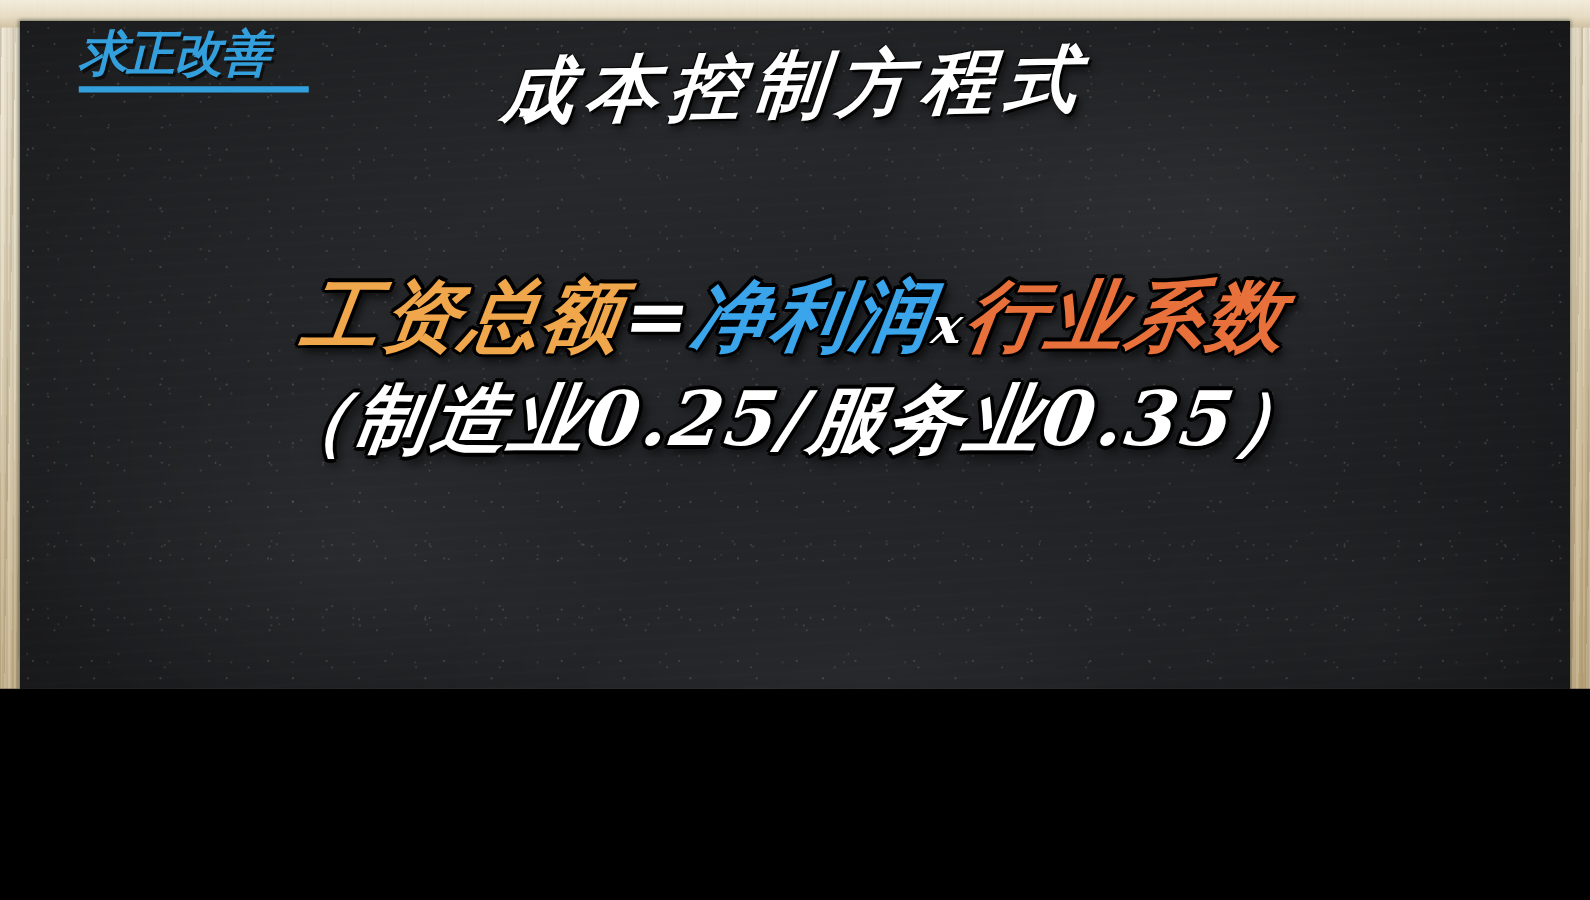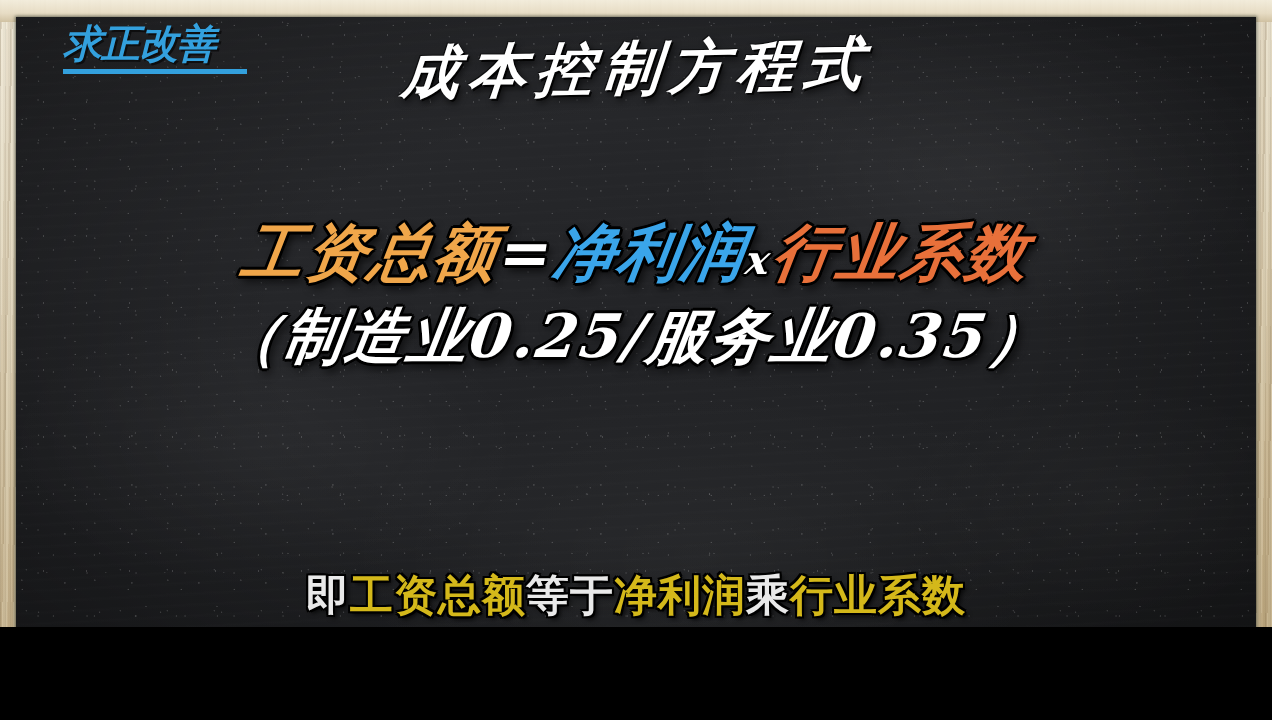--- a/index.html
+++ b/index.html
@@ -11,21 +11,21 @@
     width: 1272px;
     height: 720px;
     overflow: hidden;
     font-family: "Liberation Sans", sans-serif;
   }
 
   
   #scene {
     position: relative;
     width: 1272px;
-    height: 627px;
+    height: 551px;
     overflow: hidden;
     background:
       repeating-linear-gradient(90deg,
         rgba(0,0,0,0.07) 0px, rgba(0,0,0,0.07) 1px,
         rgba(255,255,255,0.05) 1px, rgba(255,255,255,0.05) 3px,
         rgba(0,0,0,0.03) 3px, rgba(0,0,0,0.03) 5px),
       linear-gradient(175deg, #efe8d6 0%, #ded2b7 40%, #cbb995 75%, #bda87f 100%);
   }
 
   
@@ -300,17 +300,14 @@
     <div class="formula-line">
       <span id="formula-line-1">
         <span class="seg seg-gold">工资总额</span><span class="seg seg-white" id="formula-equals">=</span><span class="seg seg-blue">净利润</span><span class="seg seg-white" id="formula-times">x</span><span class="seg seg-orange">行业系数</span>
       </span>
     </div>
     <div class="formula-line">
       <span id="formula-line-2">（制造业0.25/服务业0.35）</span>
     </div>
   </div>
 
-  <div id="caption">
-    <span class="cap cap-plain">即</span><span class="cap cap-gold">工资总额</span><span class="cap cap-plain">等于</span><span class="cap cap-gold">净利润</span><span class="cap cap-plain">乘</span><span class="cap cap-gold">行业系数</span>
-  </div>
 
 </div>
 
 </body></html>

